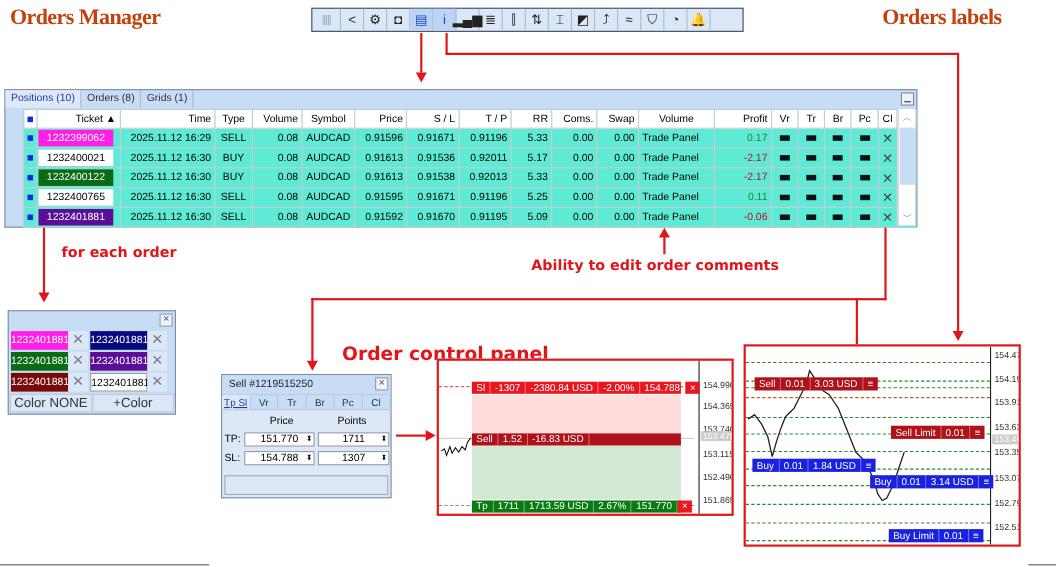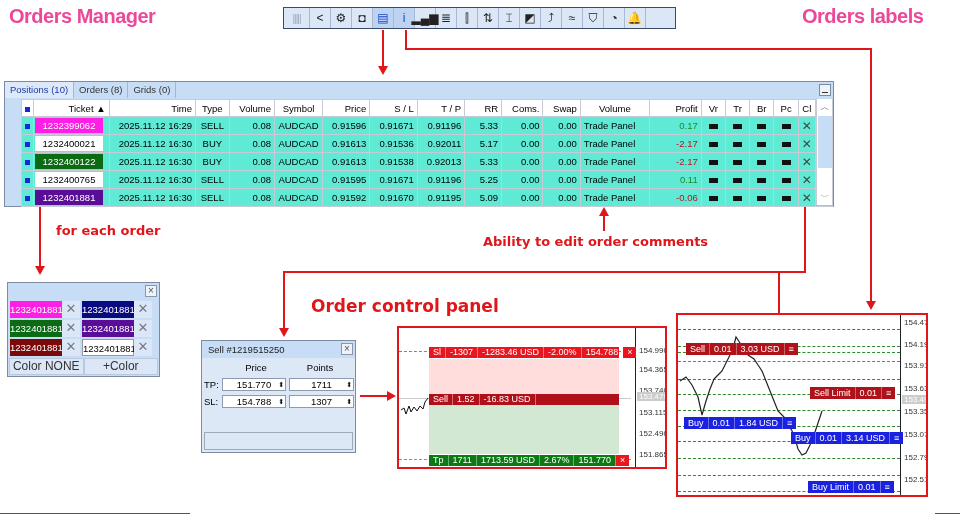--- a/index.html
+++ b/index.html
@@ -1,18 +1,18 @@
 <!DOCTYPE html>
 <html><head>
 <meta charset="utf-8">
 <style>
 *{box-sizing:border-box;margin:0;padding:0}
 body{width:960px;height:515px;background:#fff;position:relative;overflow:hidden;font-family:"Liberation Sans",sans-serif;font-size:10px;color:#000}
 .abs{position:absolute}
-.h-title{font-family:Liberation Sans, sans-serif;font-weight:bold;color:#ec4899;font-size:20px;letter-spacing:-0.5px}
+.h-title{font-family:Liberation Serif, serif;font-weight:bold;color:#c2410c;font-size:20px;letter-spacing:-0.5px}
 .h-red{font-family:"DejaVu Sans",sans-serif;font-weight:bold;color:#e0161b}
 .line{position:absolute;background:#e0161b}
 .arrowhead-down{position:absolute;width:0;height:0;border-left:5px solid transparent;border-right:5px solid transparent;border-top:9px solid #e0161b}
 .arrowhead-up{position:absolute;width:0;height:0;border-left:5px solid transparent;border-right:5px solid transparent;border-bottom:9px solid #e0161b}
 .arrowhead-right{position:absolute;width:0;height:0;border-top:5px solid transparent;border-bottom:5px solid transparent;border-left:9px solid #e0161b}
 
 
 .toolbar{left:283px;top:7px;width:393px;height:22px;border:1px solid #3a4a66;background:#dbe7f6;display:flex;align-items:center}
 .tb-btn{width:21px;height:20px;border-right:1px solid #a9b9d3;display:flex;align-items:center;justify-content:center;font-size:12px;color:#222}
 .tb-btn.active{background:#bcd3f2;color:#1d46c8}
@@ -109,21 +109,21 @@
 
 <div class="line" style="left:405px;top:30px;width:2px;height:19px"></div>
 <div class="line" style="left:405px;top:48px;width:466px;height:2px"></div>
 <div class="line" style="left:870px;top:48px;width:2px;height:254px"></div>
 <div class="arrowhead-down" style="left:866px;top:301px"></div>
 
 <div class="abs win">
   <div class="tabs">
     <div class="tab active">Positions (10)</div>
     <div class="tab">Orders (8)</div>
-    <div class="tab">Grids (0)</div>
+    <div class="tab">Grids (1)</div>
   </div>
   <div class="minbtn"></div>
   <table class="grid">
     <thead>
       <tr id="thead-row">
           <th class="c" style="width: 12px;"><span class="sq"></span></th>
           <th class="r" style="width: 76px;">Ticket ▲</th>
           <th class="r" style="width: 87px;">Time</th>
           <th class="c" style="width: 34px;">Type</th>
           <th class="r" style="width: 46px;">Volume</th>
@@ -282,21 +282,21 @@
 
 <div class="arrowhead-up" style="left:599px;top:207px"></div>
 <div class="line" style="left:603px;top:215px;width:2px;height:16px"></div>
 <div class="abs h-red" style="left:483px;top:234px;font-size:13px">Ability to edit order comments</div>
 
 <div class="line" style="left:804px;top:207px;width:2px;height:66px"></div>
 <div class="line" style="left:283px;top:271px;width:523px;height:2px"></div>
 <div class="line" style="left:283px;top:271px;width:2px;height:58px"></div>
 <div class="arrowhead-down" style="left:279px;top:328px"></div>
 <div class="line" style="left:778px;top:271px;width:2px;height:70px"></div>
-<div class="abs h-red" style="left:311px;top:296px;font-size:17px">Order control panel</div>
+<div class="abs h-red" style="left:311px;top:312px;font-size:17px">Order control panel</div>
 
 <div class="abs cdlg">
   <div class="xbox" style="right:2px;top:2px">×</div>
   <div class="cgrid" id="cgrid">
       <div class="crow">
         <div class="cchip" style="background: rgb(255, 30, 230); color: rgb(255, 255, 255);">1232401881</div>
         <div class="cx">✕</div>
         <div class="cchip" style="background: rgb(10, 10, 128); color: rgb(255, 255, 255);">1232401881</div>
         <div class="cx">✕</div>
       </div>
@@ -315,20 +315,28 @@
     </div>
   <div class="cbtns">
     <div>Color NONE</div>
     <div>+Color</div>
   </div>
 </div>
 
 <div class="abs opanel">
   <div class="ttl">Sell  #1219515250</div>
   <div class="xbox" style="right:2px;top:2px">×</div>
+  <div class="otabs" id="otabs">
+      <div class="active">Tp Sl</div>
+      <div>Vr</div>
+      <div>Tr</div>
+      <div>Br</div>
+      <div>Pc</div>
+      <div>Cl</div>
+    </div>
   <div class="ohead">
     <div style="width:22px"></div>
     <div style="width:64px;text-align:center">Price</div>
     <div style="width:64px;text-align:center">Points</div>
   </div>
   <div class="orow">
     <div style="width:20px;padding-left:2px">TP:</div>
     <div class="ofield" style="width:64px"><span>151.770</span><span class="spin">⬍</span></div>
     <div class="ofield" style="width:65px;margin-left:3px"><span>1711</span><span class="spin">⬍</span></div>
   </div>
@@ -355,21 +363,21 @@
       <div class="tick" style="left: 238px; top: 64px; background: rgb(204, 204, 204); color: rgb(255, 255, 255); padding: 0px 2px;">153.479</div>
     </div>
   <div style="position:absolute;left:0;right:34px;top:23px;border-top:1px dashed #c66"></div>
   <div style="position:absolute;left:0;right:34px;top:131px;border-top:1px dashed #6a6"></div>
   <div style="position:absolute;left:0;right:34px;top:70px;border-top:1px solid #ccc"></div>
   <div style="position:absolute;left:30px;top:31px;width:190px;height:36px;background:#fdd"></div>
   <div style="position:absolute;left:30px;top:77px;width:190px;height:49px;background:#d3e8d3"></div>
   <div class="ribbon" style="left:30px;top:19px;width:190px;background:#e8161e" id="slrib">
       <span>Sl</span>
       <span>-1307</span>
-      <span>-1283.46 USD</span>
+      <span>-2380.84 USD</span>
       <span>-2.00%</span>
       <span>154.788</span>
       <span style="margin-left: auto; background: rgb(232, 22, 30); border-right: none;">×</span>
     </div>
   <div class="ribbon" style="left:30px;top:66px;width:190px;background:#b0101a" id="sellrib">
       <span>Sell</span>
       <span>1.52</span>
       <span>-16.83 USD</span>
     </div>
   <div class="ribbon" style="left:30px;top:127px;width:190px;background:#0c7a14" id="tprib">

